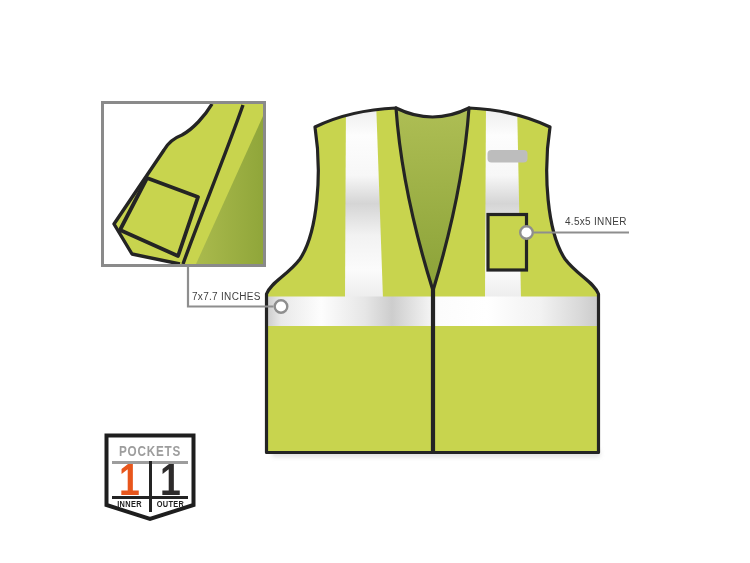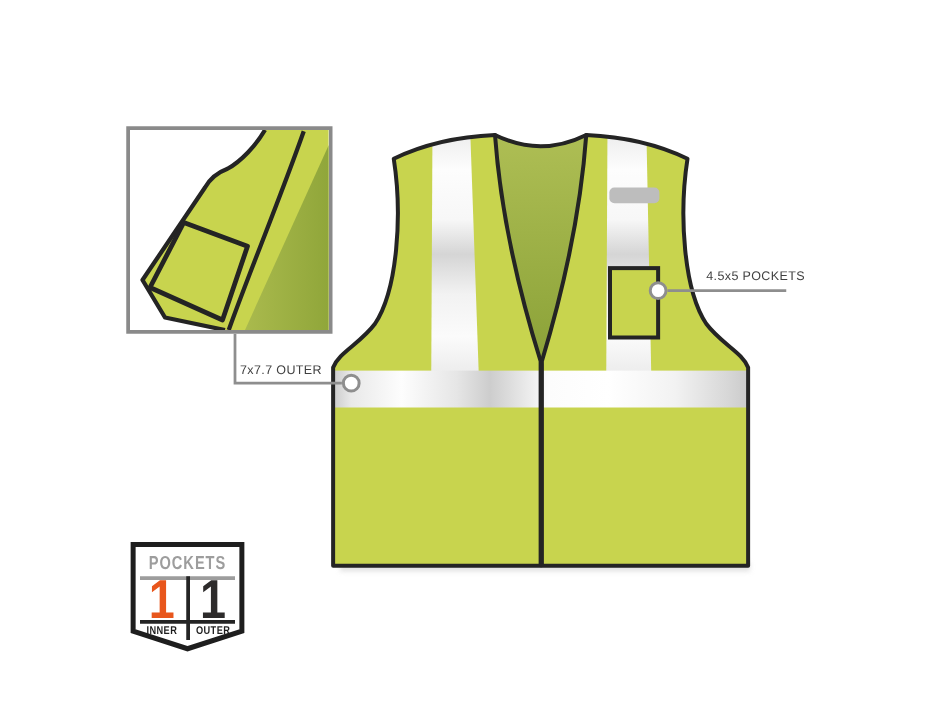--- a/index.html
+++ b/index.html
@@ -143,22 +143,22 @@
 
       <path d="M159,12 L92,160 L159,160 Z" fill="url(#gInsetDark)"></path>
 
       <path d="M139,1 C120,55 95,115 79,160" stroke="#242424" stroke-width="3.4" fill="none"></path>
       <path d="M108,0 C101,12 89,25 78,31 C70,34 64,39 60,46 L10,120 L28,150 L76,160" stroke="#242424" stroke-width="3.4" fill="none" stroke-linejoin="round"></path>
 
       <path d="M43,74 L94,93 L74,152 L16,126 Z" fill="#c8d44e" stroke="#242424" stroke-width="3.8" stroke-linejoin="round"></path>
     </svg>
   </div>
 
-  <div class="callout-label left">7x7.7 OUTER</div>
-  <div class="callout-label right">4.5x5 POCKETS</div>
+  <div class="callout-label left">7x7.7 INCHES</div>
+  <div class="callout-label right">4.5x5 INNER</div>
 
   <div class="badge">
     <svg class="shield" width="94" height="90" viewBox="0 0 94 90">
       <polygon points="3.5,3.5 90.5,3.5 90.5,73 47,87 3.5,73" fill="#ffffff" stroke="#1e1e1e" stroke-width="4"></polygon>
     </svg>
     <div class="badge-title">POCKETS</div>
     <div class="badge-divider-gray"></div>
     <div class="badge-vline"></div>
     <div class="badge-count inner">1</div>
     <div class="badge-count outer">1</div>

